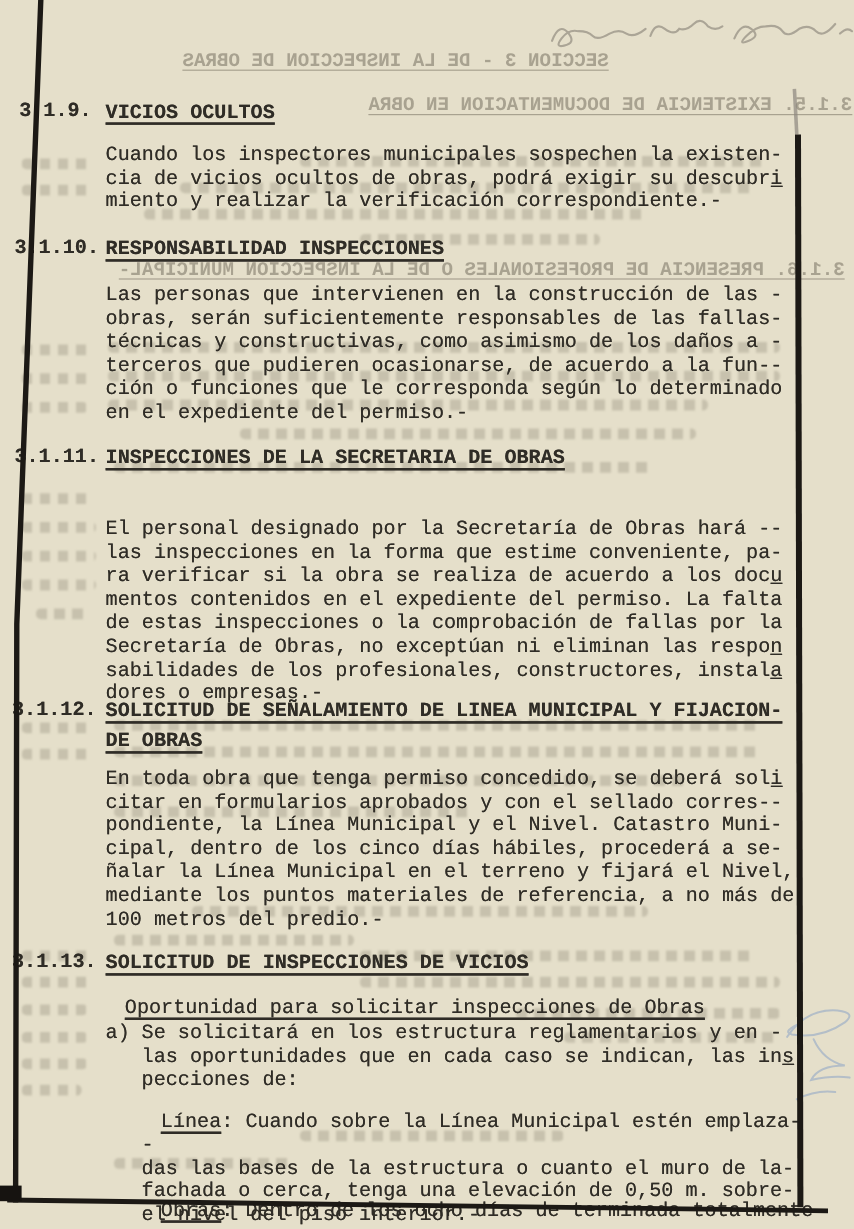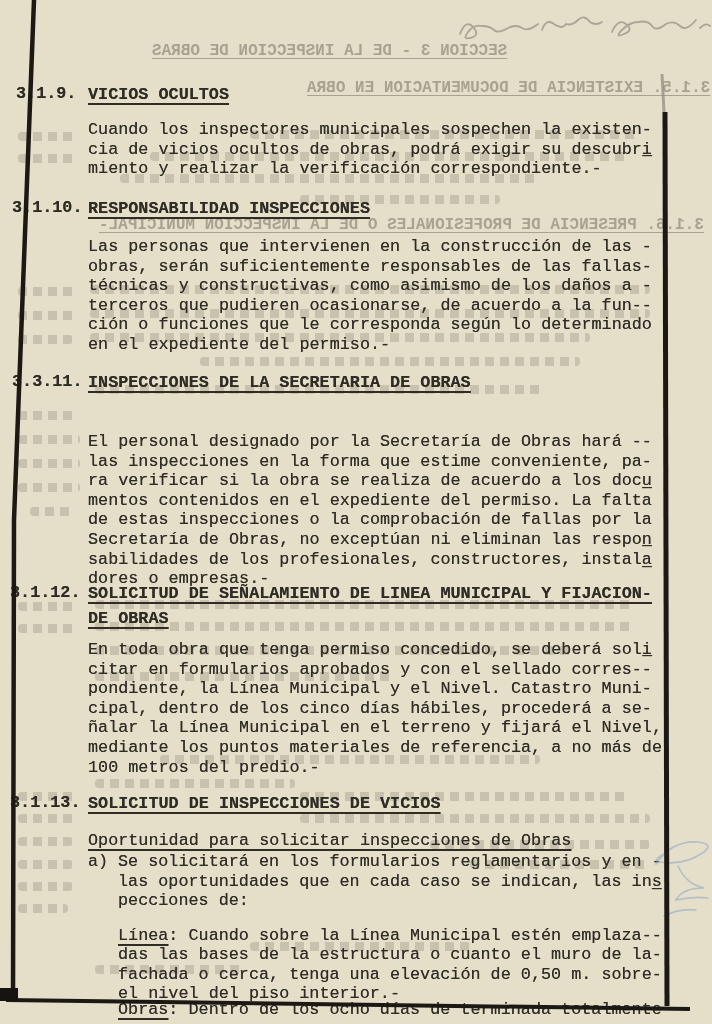--- a/index.html
+++ b/index.html
@@ -23,21 +23,21 @@
       linear-gradient(90deg,#e0d2ad 0 8px, rgba(224,210,173,0) 9px),
       linear-gradient(180deg,#e7e1cd 0%,#e4decReplaced 50%,#e1dbc4 100%);
     background-color:#e5dfca;
   }
   .txt{color:#2f2c26;text-shadow:0 0 .5px rgba(47,44,38,.75);}
   .abs{position:absolute;}
   .num{font-weight:700;font-size:16.8px;}
   .title{font-weight:700;font-size:16.8px;white-space:pre-line;line-height:25px;
          text-decoration:underline;text-decoration-thickness:1.6px;text-underline-offset:3.5px;}
   .bodytxt{font-size:16.8px;line-height:19.6px;white-space:pre-line;}
-  .u{text-decoration:underline;text-decoration-thickness:1.6px;text-underline-offset:3.5px;}
+  .u{text-decoration:underline;text-decoration-thickness:1.6px;text-underline-offset:3.5px;margin-left:16px;}
   .inline-pre{white-space:pre-line;}
   
   .bleed{
     color:rgba(118,112,96,.55);font-weight:700;font-size:16px;
     transform:scaleX(-1);filter:blur(.5px);white-space:nowrap;
     text-decoration:underline;text-decoration-thickness:1.4px;text-underline-offset:3px;
   }
   
   .bs{
     position:absolute;height:9px;border-radius:4px;filter:blur(.7px);opacity:.33;
@@ -117,21 +117,21 @@
 
 <div class="abs txt num" style="left:12px;top:198px;">3.1.10.</div>
 <div class="abs txt title" style="left:88px;top:196px;">RESPONSABILIDAD INSPECCIONES</div>
 <div class="abs txt bodytxt" style="left:88px;top:237px;width:580px;">Las personas que intervienen en la construcción de las -
 obras, serán suficientemente responsables de las fallas-
 técnicas y constructivas, como asimismo de los daños a -
 terceros que pudieren ocasionarse, de acuerdo a la fun--
 ción o funciones que le corresponda según lo determinado
 en el expediente del permiso.-</div>
 
-<div class="abs txt num" style="left:12px;top:372px;">3.3.11.</div>
+<div class="abs txt num" style="left:12px;top:372px;">3.1.11.</div>
 <div class="abs txt title" style="left:88px;top:370px;">INSPECCIONES DE LA SECRETARIA DE OBRAS</div>
 <div class="abs txt bodytxt" style="left:88px;top:408px;width:580px;margin-top:24px;">El personal designado por la Secretaría de Obras hará --
 las inspecciones en la forma que estime conveniente, pa-
 ra verificar si la obra se realiza de acuerdo a los docu̲
 mentos contenidos en el expediente del permiso. La falta
 de estas inspecciones o la comprobación de fallas por la
 Secretaría de Obras, no exceptúan ni eliminan las respon̲
 sabilidades de los profesionales, constructores, instala̲
 dores o empresas.-</div>
 
@@ -143,21 +143,21 @@
 pondiente, la Línea Municipal y el Nivel. Catastro Muni-
 cipal, dentro de los cinco días hábiles, procederá a se-
 ñalar la Línea Municipal en el terreno y fijará el Nivel,
 mediante los puntos materiales de referencia, a no más de
 100 metros del predio.-</div>
 
 <div class="abs txt num" style="left:10px;top:793px;">3.1.13.</div>
 <div class="abs txt title" style="left:88px;top:791px;">SOLICITUD DE INSPECCIONES DE VICIOS</div>
 <div class="abs txt bodytxt u" style="left:88px;top:831px;">Oportunidad para solicitar inspecciones de Obras</div>
 <div class="abs txt bodytxt" style="left:88px;top:852px;">a)</div>
-<div class="abs txt bodytxt" style="left:118px;top:852px;width:552px;">Se solicitará en los formularios reglamentarios y en -
+<div class="abs txt bodytxt" style="left:118px;top:852px;width:552px;">Se solicitará en los estructura reglamentarios y en -
 las oportunidades que en cada caso se indican, las ins̲
 pecciones de:</div>
 <div class="abs txt bodytxt" style="left:118px;top:906px;width:552px;">
   <span class="u">Línea</span><span class="inline-pre">: Cuando sobre la Línea Municipal estén emplaza--
 das las bases de la estructura o cuanto el muro de la-
 fachada o cerca, tenga una elevación de 0,50 m. sobre-
 el nivel del piso interior.-</span>
 </div>
 <div class="abs txt bodytxt" style="left:118px;top:980px;width:560px;">
   <span class="u">Obras</span><span class="inline-pre">: Dentro de los ocho días de terminada totalmente</span>

